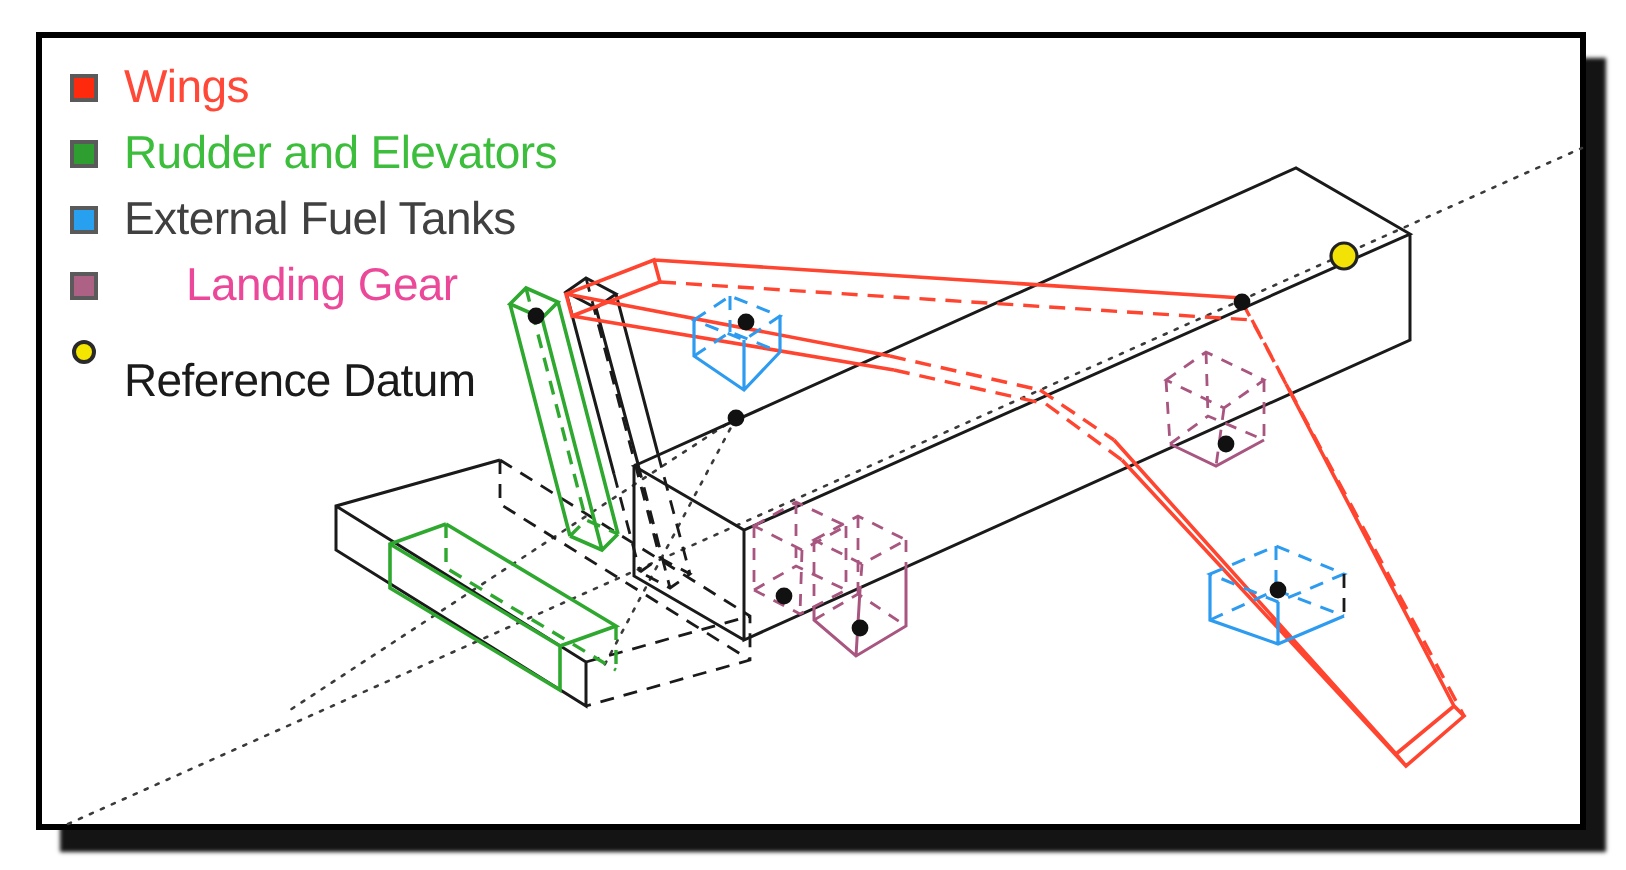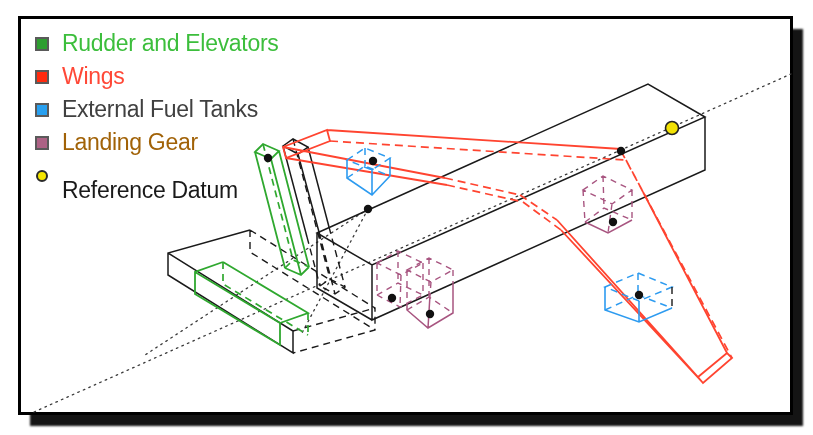--- a/index.html
+++ b/index.html
@@ -110,32 +110,32 @@
       <circle cx="639" cy="295" r="4.2" fill="#111111"></circle>
     </g>
 
   <g>
       <circle cx="672" cy="128" r="6.5" fill="#F2E205" stroke="#222" stroke-width="1.6"></circle>
     </g>
 </svg>
 
 <div class="legend">
   <div class="lrow">
+    <span class="swatch" style="background: rgb(255, 42, 14);"></span>
+    <span class="llabel" style="color: rgb(255, 72, 55);">Wings</span>
+  </div>
+  <div class="lrow">
     <span class="swatch" style="background: rgb(46, 158, 48);"></span>
     <span class="llabel" style="color: rgb(60, 190, 60);">Rudder and Elevators</span>
-  </div>
-  <div class="lrow">
-    <span class="swatch" style="background: rgb(255, 42, 14);"></span>
-    <span class="llabel" style="color: rgb(255, 72, 55);">Wings</span>
   </div>
   <div class="lrow">
     <span class="swatch" style="background: rgb(40, 160, 240);"></span>
     <span class="llabel" style="color: #404040;">External Fuel Tanks</span>
   </div>
   <div class="lrow">
     <span class="swatch" style="background: rgb(173, 98, 133);"></span>
-    <span class="llabel" style="color: #a16207;">Landing Gear</span>
+    <span class="llabel" style="color: #ec4899; margin-left: 31px;">Landing Gear</span>
   </div>
   <div class="lrow">
     <span class="swatch round" style="background: rgb(245, 230, 0);"></span>
     <span class="llabel" style="color: rgb(26, 26, 26); margin-top: 29px;">Reference Datum</span>
   </div>
 </div>
 
 </body></html>

